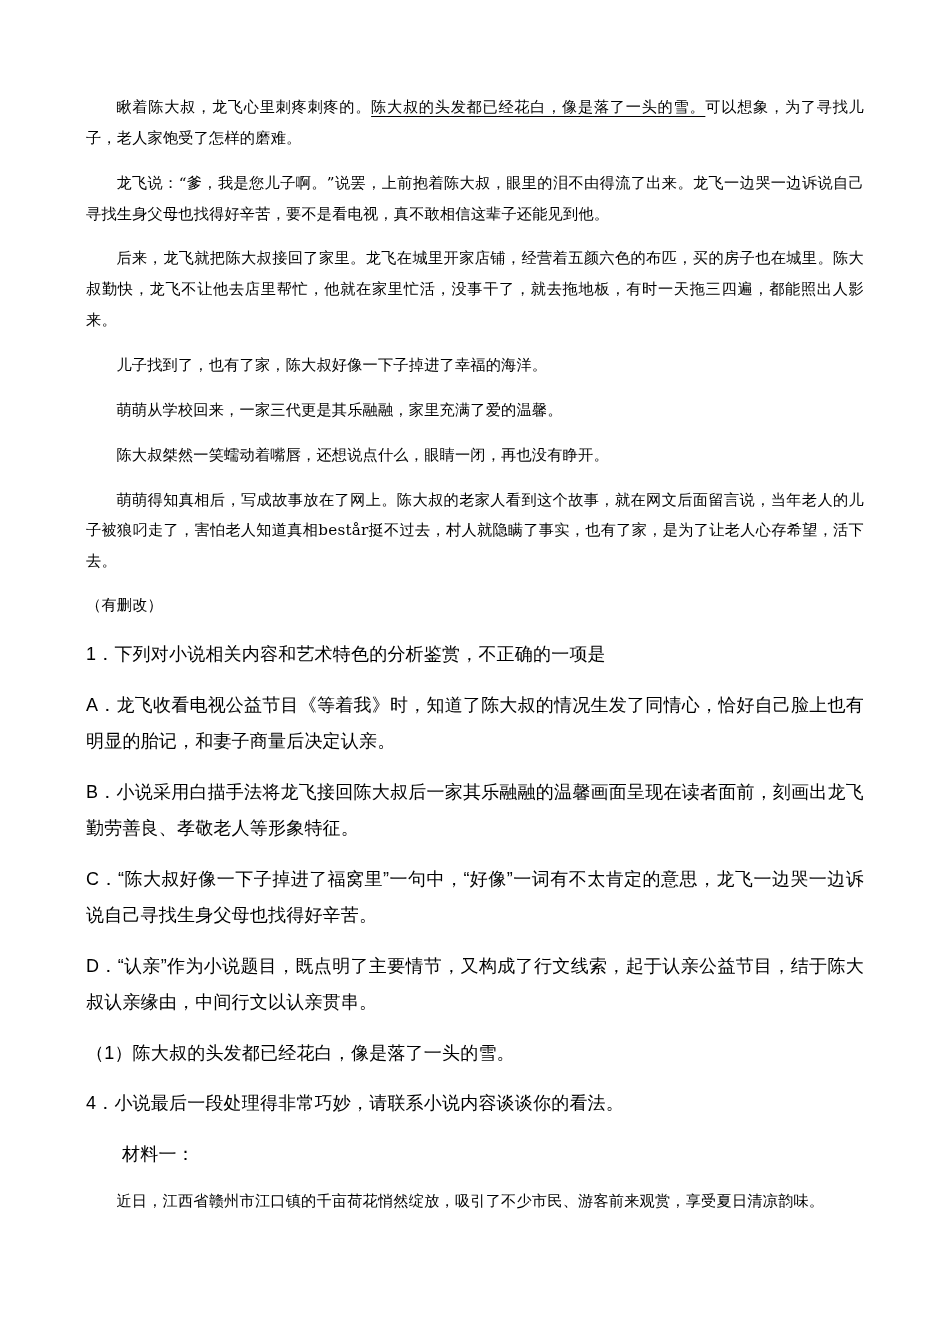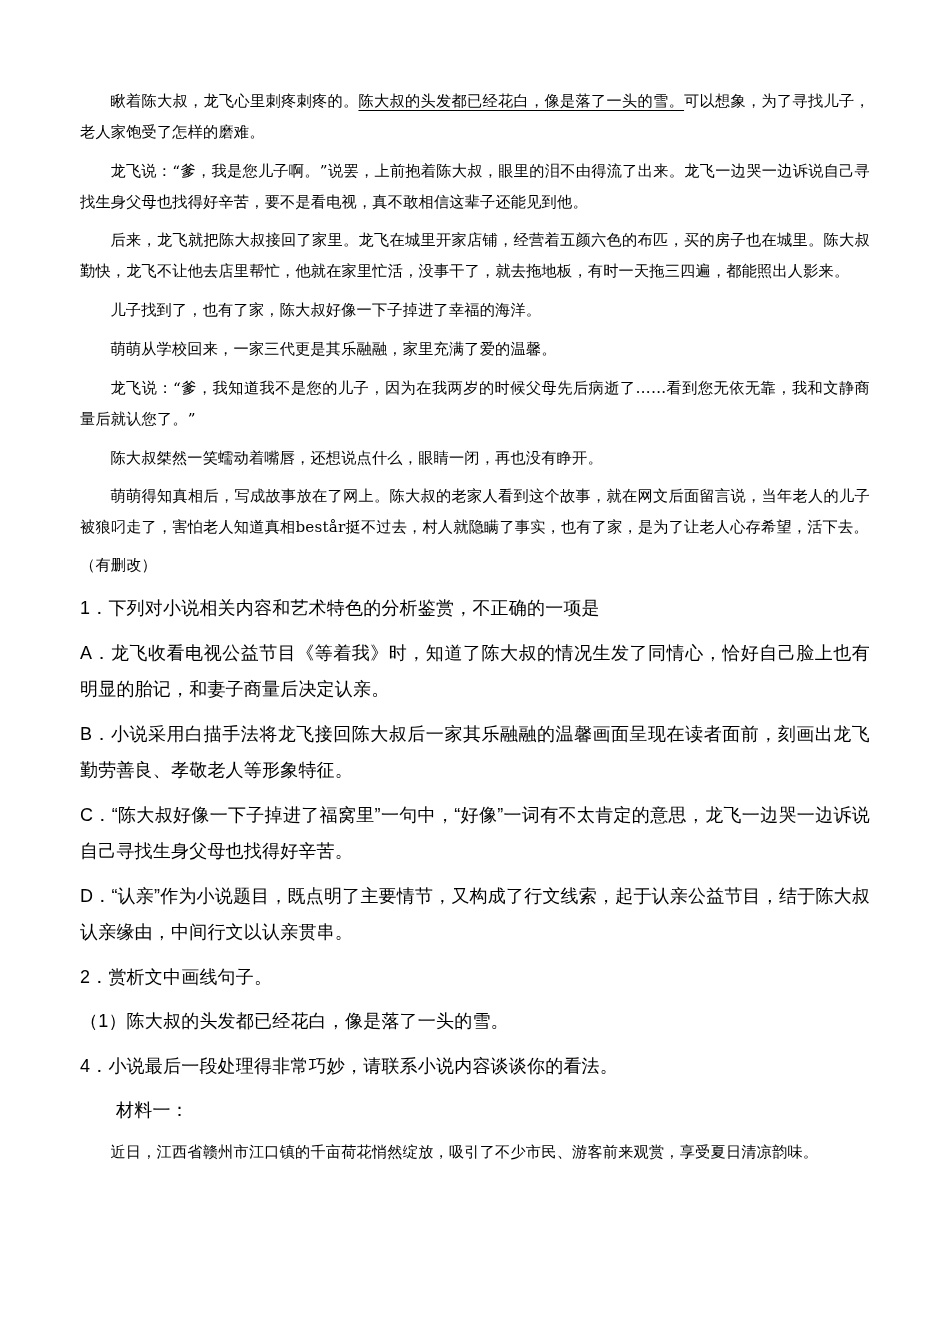--- a/index.html
+++ b/index.html
@@ -21,21 +21,21 @@
     position: relative;
   }
   .doc {
     font-size: 15.2px;
     line-height: 2.03;
     text-align: justify;
     text-justify: inter-ideograph;
     letter-spacing: 0.2px;
   }
   p {
-    margin: 8px;
+    margin: 14px;
     padding: 0;
   }
   .indent {
     text-indent: 2em;
   }
   .noindent {
     text-indent: 0;
     font-family: Liberation Mono, monospace;
   }
   .u {
@@ -68,42 +68,38 @@
 
     <p class="indent">
       <span>儿子找到了，也有了家，陈大叔好像一下子掉进了幸福的海洋。</span>
     </p>
 
     <p class="indent">
       <span>萌萌从学校回来，一家三代更是其乐融融，家里充满了爱的温馨。</span>
     </p>
 
 
-    <p class="indent">
-      <span>龙飞说：“爹，我知道我不是您的儿子，因为在我两岁的时候父母先后病逝了……看到您无依无靠，我和文静商量后就认您了。”</span>
-    </p>
 
     <p class="indent">
       <span>陈大叔桀然一笑蠕动着嘴唇，还想说点什么，眼睛一闭，再也没有睁开。</span>
     </p>
 
     <p class="indent">
       <span>萌萌得知真相后，写成故事放在了网上。陈大叔的老家人看到这个故事，就在网文后面留言说，当年老人的儿子被狼叼走了，害怕老人知道真相består挺不过去，村人就隐瞒了事实，也有了家，是为了让老人心存希望，活下去。</span>
     </p>
 
     <p class="noindent">
       <span>（有删改）</span>
     </p>
 
     <p class="noindent sans">1．下列对小说相关内容和艺术特色的分析鉴赏，不正确的一项是</p>
     <p class="noindent sans">A．龙飞收看电视公益节目《等着我》时，知道了陈大叔的情况生发了同情心，恰好自己脸上也有明显的胎记，和妻子商量后决定认亲。</p>
     <p class="noindent sans">B．小说采用白描手法将龙飞接回陈大叔后一家其乐融融的温馨画面呈现在读者面前，刻画出龙飞勤劳善良、孝敬老人等形象特征。</p>
     <p class="noindent sans">C．“陈大叔好像一下子掉进了福窝里”一句中，“好像”一词有不太肯定的意思，龙飞一边哭一边诉说自己寻找生身父母也找得好辛苦。</p>
     <p class="noindent sans">D．“认亲”作为小说题目，既点明了主要情节，又构成了行文线索，起于认亲公益节目，结于陈大叔认亲缘由，中间行文以认亲贯串。</p>
-    <p class="noindent sans">2．赏析文中画线句子。</p>
     <p class="noindent sans">（1）陈大叔的头发都已经花白，像是落了一头的雪。</p>
     <p class="noindent sans">4．小说最后一段处理得非常巧妙，请联系小说内容谈谈你的看法。</p>
 
     <p class="indent sans">材料一：</p>
     <p class="indent">近日，江西省赣州市江口镇的千亩荷花悄然绽放，吸引了不少市民、游客前来观赏，享受夏日清凉韵味。</p>
 
   </div>
 </div>
 
 </body></html>

